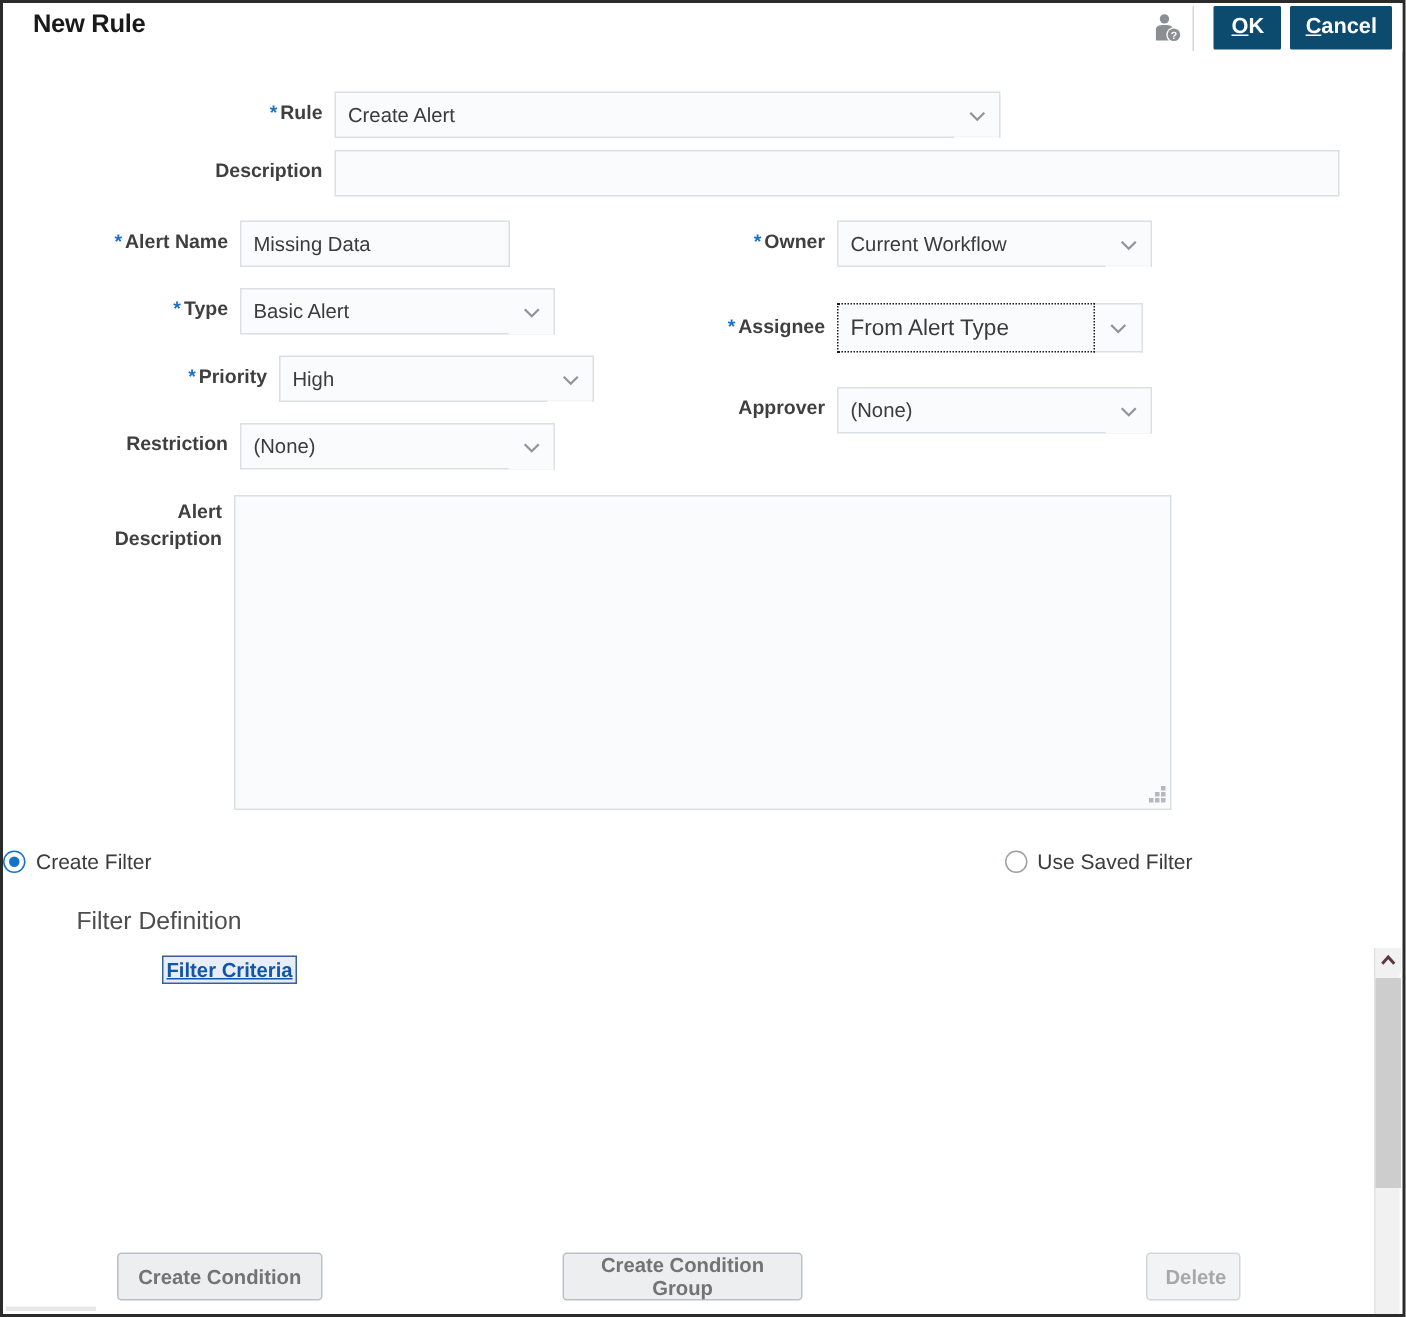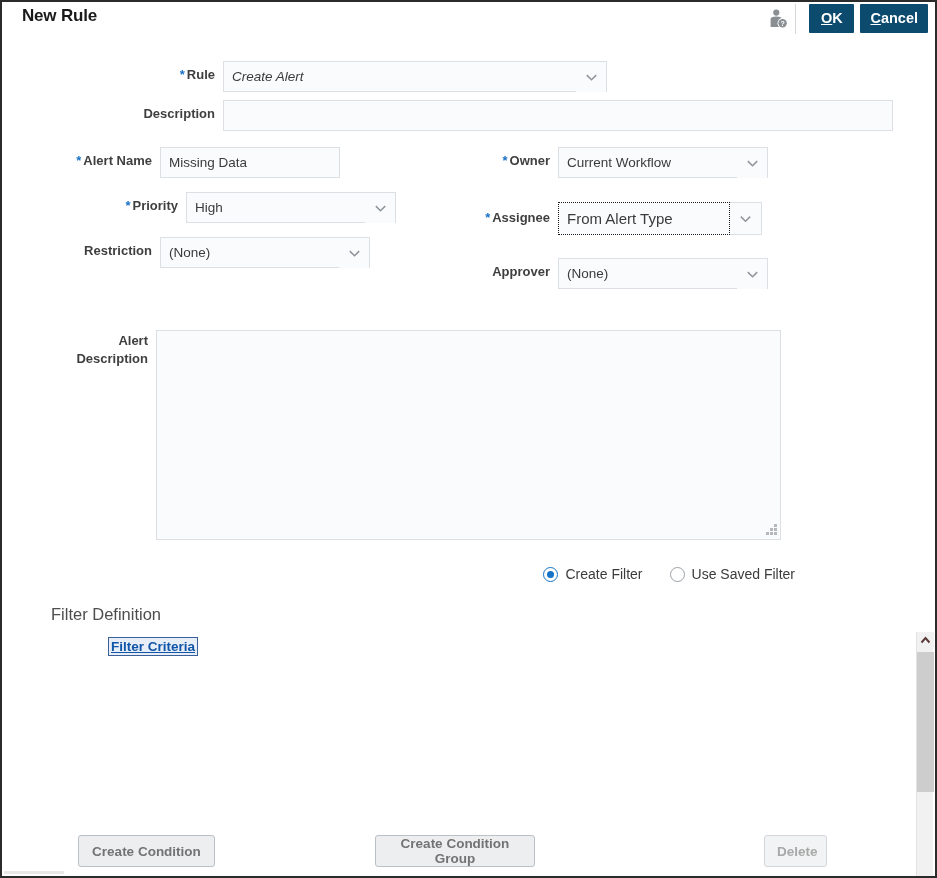--- a/index.html
+++ b/index.html
@@ -121,21 +121,21 @@
   .field.select::after{
     content:"";
     position:absolute;
     right:0; bottom:-1px;
     width:30px; height:1px;
     background:#fafbfc;
   }
 
   
   .rule-lbl { width: 68px; margin-right: 8px; }
-  .rule-field { width: 384px; font-style: italic; }
+  .rule-field { width: 444px; }
 
   
   .desc-lbl { width: 180px; margin-right: 8px; }
   .desc-field { width: 670px; height: 31px; }
 
   
   .cols { position: relative; margin-top: 16px; }
   .colL { position: absolute; left: 0; top: 0; width: 420px; }
   .colR { position: absolute; left: 458px; top: 0; width: 420px; }
 
@@ -207,21 +207,21 @@
     position: absolute;
     width: 3px; height: 3px;
     background: #b4b8bd;
     display: block;
   }
 
   
   .radios {
     display: flex;
     align-items: center;
-    justify-content: flex-end;
+    justify-content: space-between;
     margin-top: 26px;
     gap: 27px;
   }
   .radio-opt {
     display: flex;
     align-items: center;
     cursor: pointer;
     font-size: 14px;
     color: #3b3b3b;
   }
@@ -372,20 +372,31 @@
 
         <div class="row">
           <div class="lbl lbl-w-left">
             <span class="req">*</span><span>Alert Name</span>
           </div>
           <div class="field fld-alertname">
             <span>Missing Data</span>
           </div>
         </div>
 
+        <div class="row" style="margin-top:14px;">
+          <div class="lbl lbl-w-left">
+            <span class="req">*</span><span>Type</span>
+          </div>
+          <div class="field select fld-sm">
+            <span>Basic Alert</span>
+            <svg class="chev" viewBox="0 0 16 16">
+                <path d="M3 6 L8 11 L13 6" fill="none" stroke="#8f959b" stroke-width="1.6"></path>
+              </svg>
+          </div>
+        </div>
 
         <div class="row" style="margin-top:14px;justify-content:center;">
           <div class="lbl lbl-w-left">
             <span class="req">*</span><span>Priority</span>
           </div>
           <div class="field select fld-sm">
             <span>High</span>
             <svg class="chev" viewBox="0 0 16 16">
                 <path d="M3 6 L8 11 L13 6" fill="none" stroke="#8f959b" stroke-width="1.6"></path>
               </svg>

